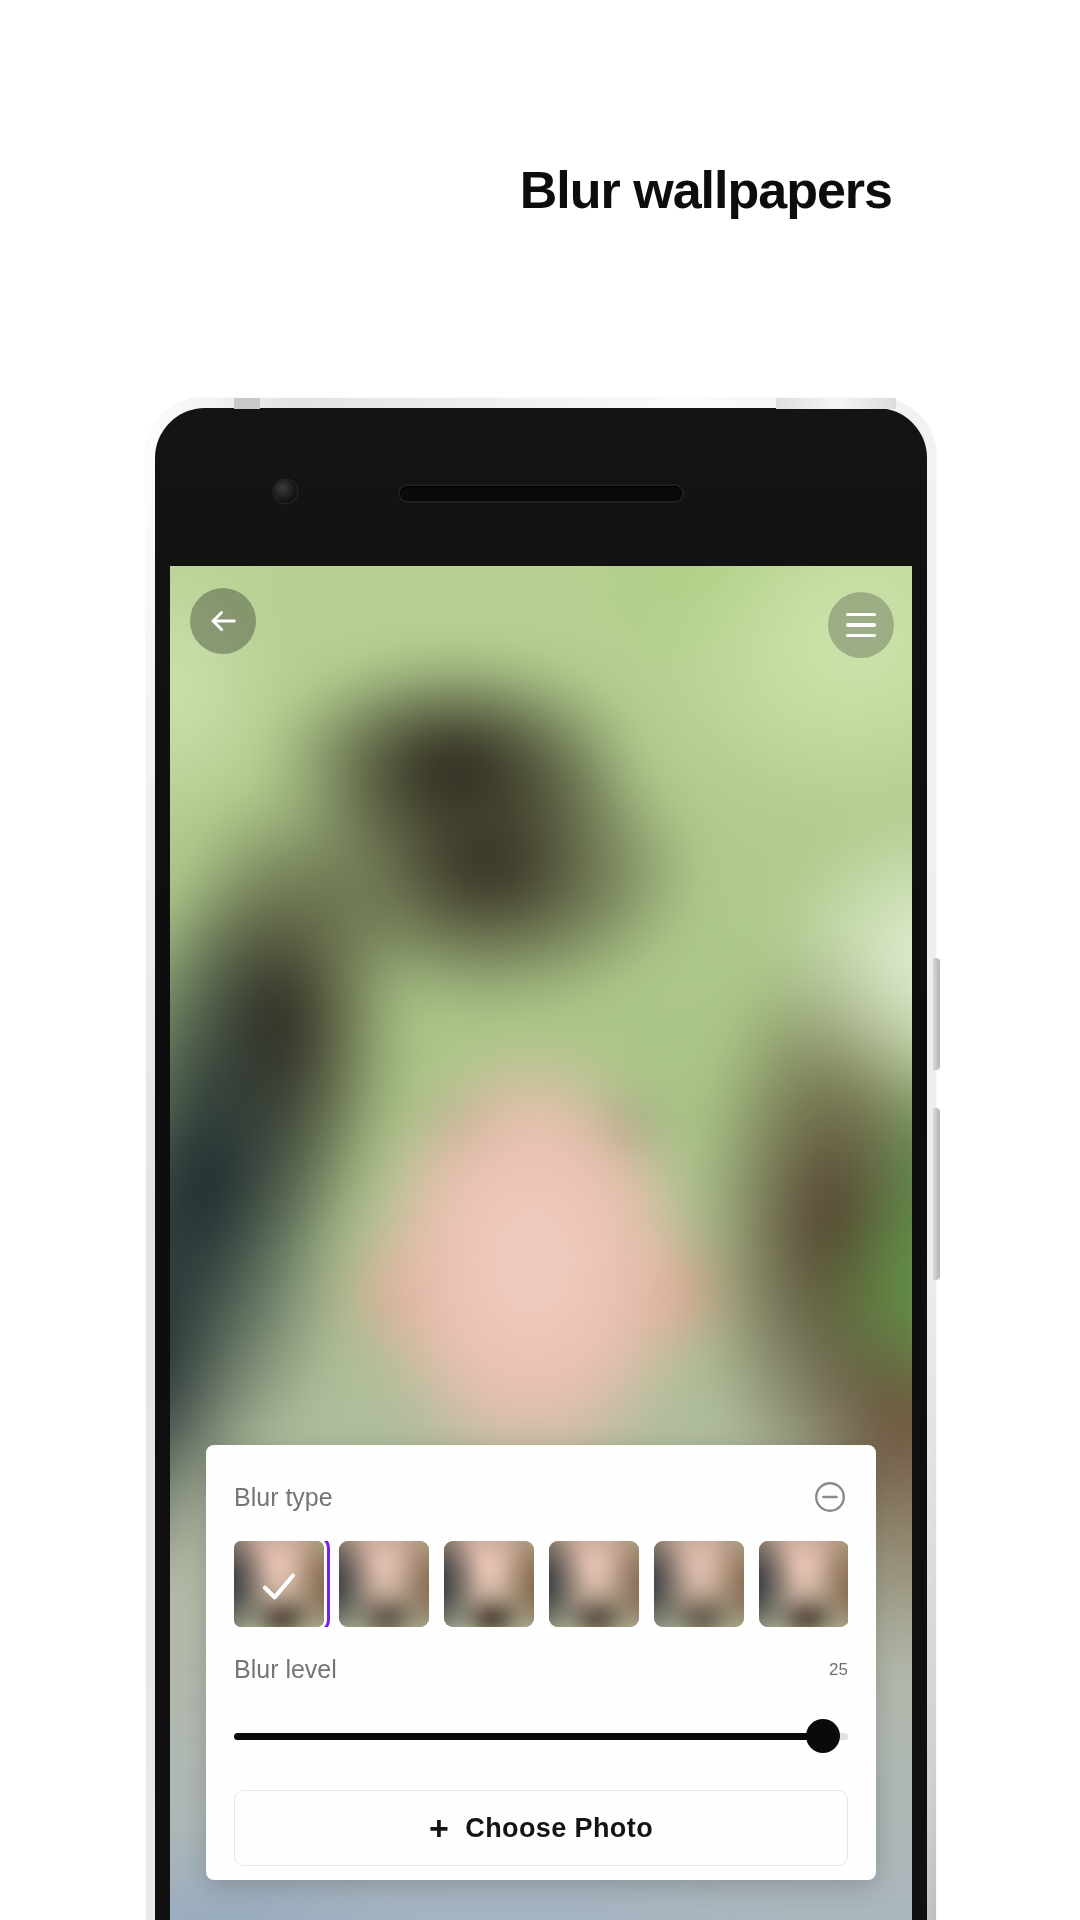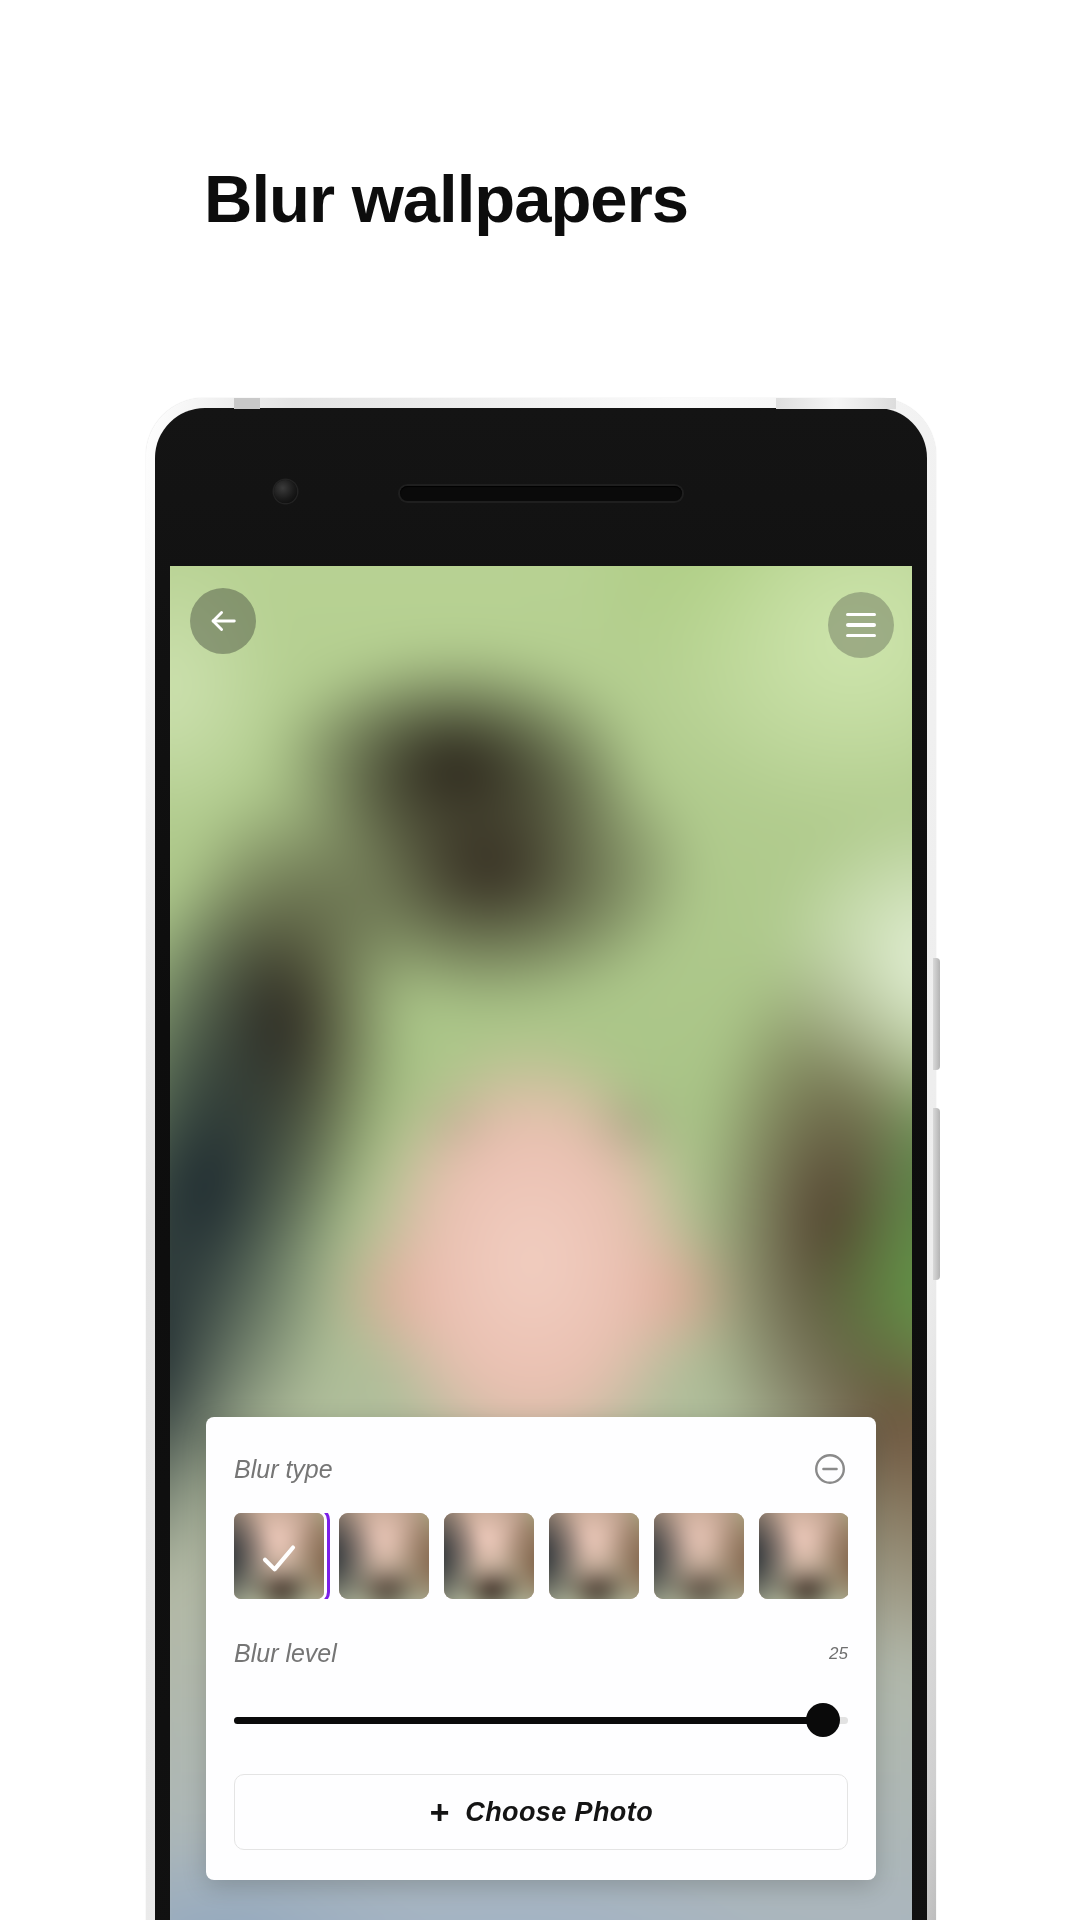--- a/index.html
+++ b/index.html
@@ -12,22 +12,22 @@
     overflow: hidden;
     position: relative;
   }
 
   
   .headline {
     position: absolute;
     top: 160px;
     left: 0;
     width: 892px;
-    text-align: center;
-    font-size: 67px;
+    text-align: right;
+    font-size: 52px;
     font-weight: bold;
     color: #0d0d0d;
     letter-spacing: -1px;
     font-family: "Liberation Sans", sans-serif;
   }
 
   
   .phone {
     position: absolute;
     left: 146px;
@@ -170,22 +170,21 @@
 
   
   .sheet {
     position: absolute;
     left: 36px;
     right: 36px;
     bottom: 78px;
     background: #fefeff;
     border-radius: 8px;
     box-shadow: 0 6px 24px rgba(0,0,0,0.18);
-    padding: 34px 28px 30px 28px;
-    font-style: italic;
+    padding: 34px 28px 14px 28px;
   }
 
   .sheet-row {
     display: flex;
     align-items: center;
     justify-content: space-between;
   }
 
   .sheet-label {
     font-size: 25px;
@@ -238,21 +237,21 @@
     outline-offset: 3px;
     border-radius: 7px;
   }
   .thumb .check {
     position: absolute;
     left: 50%; top: 52%;
     transform: translate(-50%,-50%);
     width: 42px; height: 42px;
   }
 
-  .level-row { margin-top: 40px; }
+  .level-row { margin-top: 28px; }
 
   .slider {
     position: relative;
     margin-top: 38px;
     height: 28px;
   }
   .slider .track {
     position: absolute;
     left: 0; right: 0; top: 11px;
     height: 7px;

